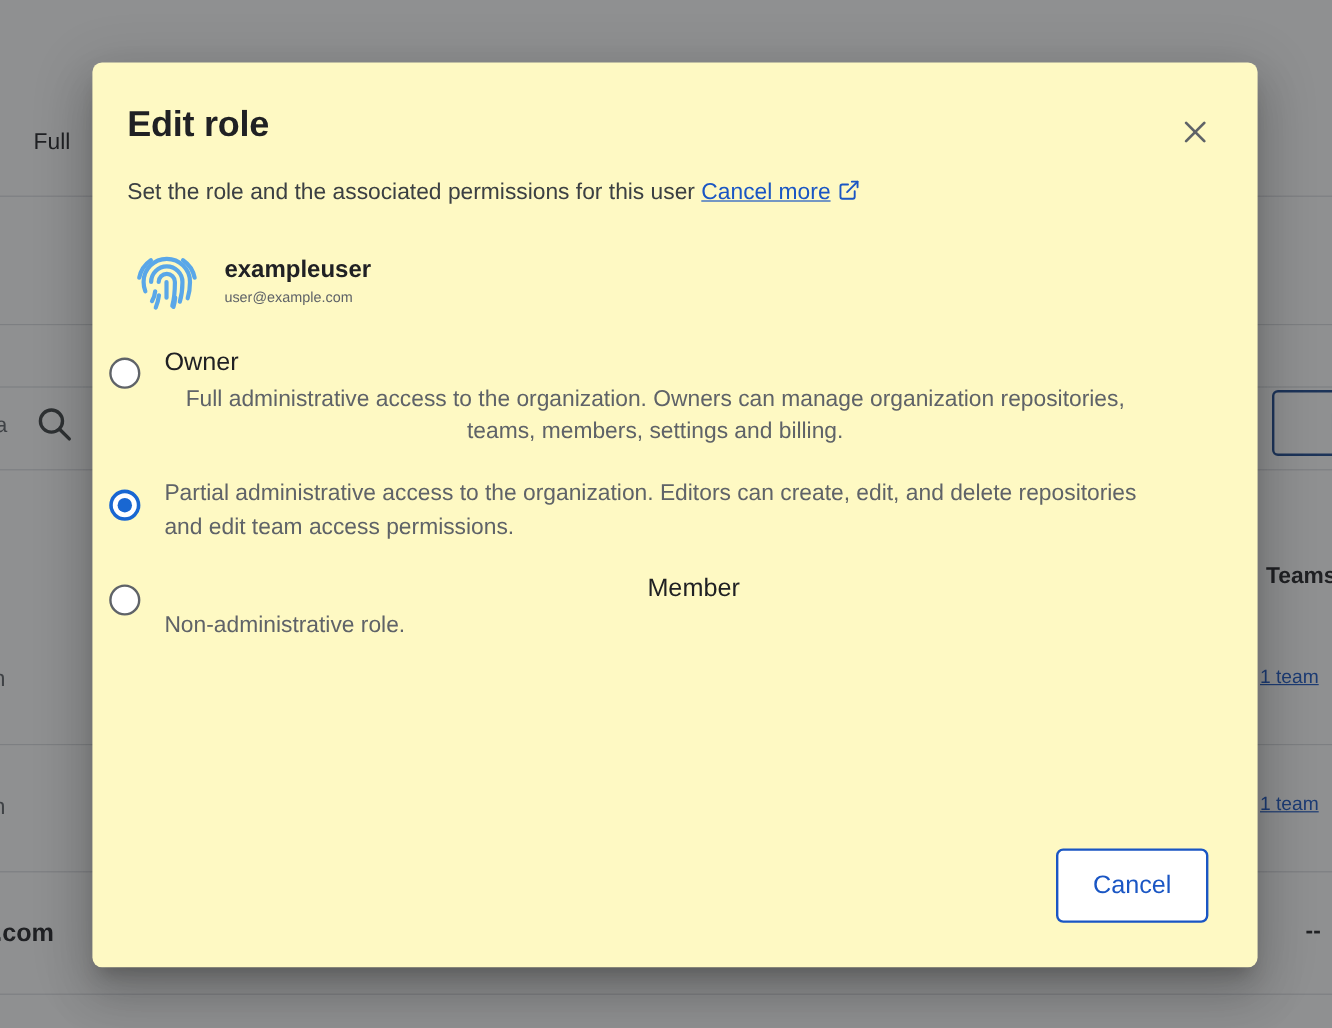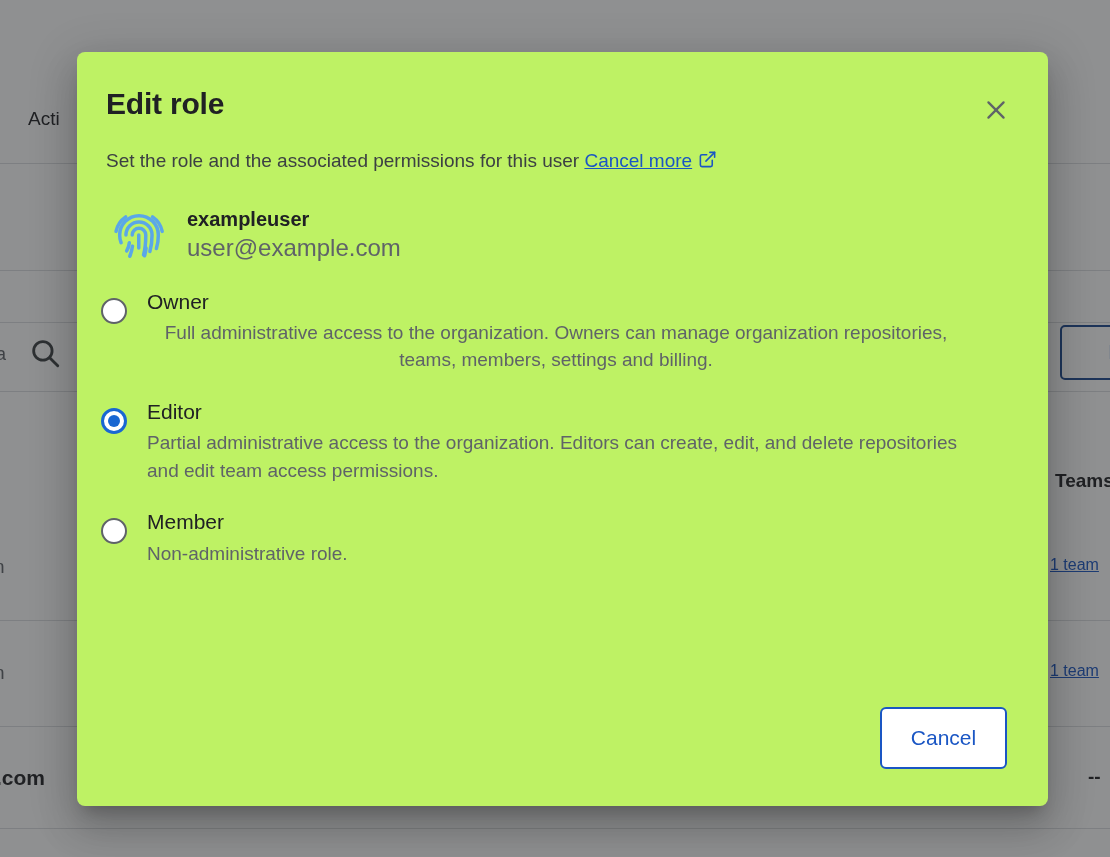--- a/index.html
+++ b/index.html
@@ -68,21 +68,21 @@
     background: rgba(32,33,36,0.50);
   }
 
   
   #dialog {
     position: absolute;
     left: 77px;
     top: 52px;
     width: 971px;
     height: 754px;
-    background: #bef264;
+    background: #fef9c3;
     border-radius: 8px;
     box-shadow: 0 11px 15px -7px rgba(0,0,0,.20),
                 0 24px 38px 3px rgba(0,0,0,.14),
                 0 9px 46px 8px rgba(0,0,0,.12);
     box-sizing: border-box;
     overflow: hidden;
   }
 
   #dialog-header {
     position: relative;
@@ -145,28 +145,28 @@
     justify-content: center;
   }
   #user-meta { display: flex; flex-direction: column; gap: 7px; }
   #user-name {
     font-size: 20px;
     font-weight: 700;
     color: #202124;
     line-height: 1;
   }
   #user-email {
-    font-size: 24px;
+    font-size: 12px;
     color: #5f6368;
     line-height: 1;
   }
 
   
   #roles {
-    padding: 24px 29px 0 24px;
+    padding: 24px 29px 0 14px;
   }
   .role-option {
     display: flex;
     align-items: flex-start;
     gap: 20px;
     margin-bottom: 24px;
     cursor: pointer;
   }
   .role-option:last-child { margin-bottom: 0; }
   .radio {
@@ -243,21 +243,21 @@
     font-family: "Liberation Sans", sans-serif;
     cursor: pointer;
     padding: 0 22px;
   }
 </style>
 </head>
 <body>
 
 <div id="bg-page">
 
-  <div class="bg-text" style="left:28px; top:108px;">Acti</div>
+  <div class="bg-text" style="left:28px; top:108px;">Full</div>
 
   <div class="bg-divider" style="top:163px;"></div>
   <div class="bg-divider" style="top:270px;"></div>
   <div class="bg-divider" style="top:322px;"></div>
   <div class="bg-divider" style="top:391px;"></div>
   <div class="bg-divider" style="top:620px;"></div>
   <div class="bg-divider" style="top:726px;"></div>
   <div class="bg-divider" style="top:828px;"></div>
 
   <div class="bg-text muted" style="left:-4px; top:344px; font-size:18px;">a</div>
@@ -334,29 +334,28 @@
       <span class="radio"></span>
       <span class="role-texts">
         <span class="role-label" style="display:block;">Owner</span>
         <span class="role-desc" style="display:block;text-align:center;">Full administrative access to the organization. Owners can manage organization repositories, teams, members, settings and billing.</span>
       </span>
     </div>
 
     <div class="role-option">
       <span class="radio checked"></span>
       <span class="role-texts">
-        <span class="role-label" style="display:block;">Editor</span>
         <span class="role-desc" style="display:block;">Partial administrative access to the organization. Editors can create, edit, and delete repositories and edit team access permissions.</span>
       </span>
     </div>
 
     <div class="role-option">
       <span class="radio"></span>
       <span class="role-texts">
-        <span class="role-label" style="display:block;">Member</span>
+        <span class="role-label" style="display:block;text-align:center;">Member</span>
         <span class="role-desc" style="display:block;">Non-administrative role.</span>
       </span>
     </div>
 
   </div>
 
   <div id="dialog-actions">
     <button id="cancel-button">Cancel</button>
   </div>
 

